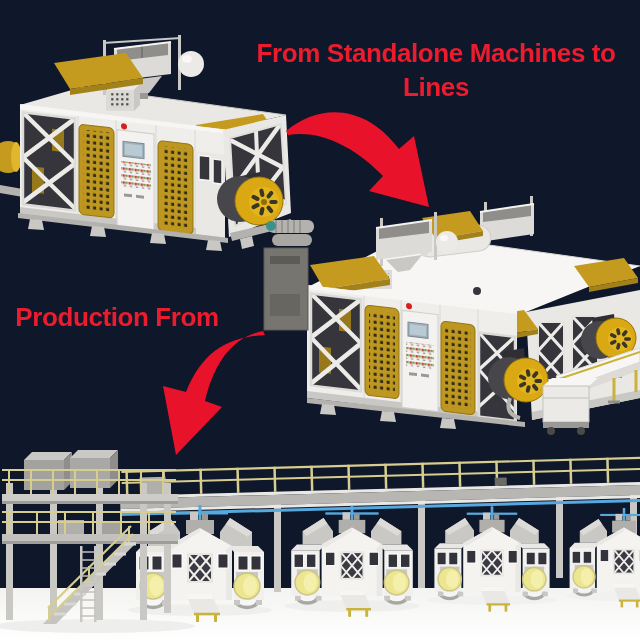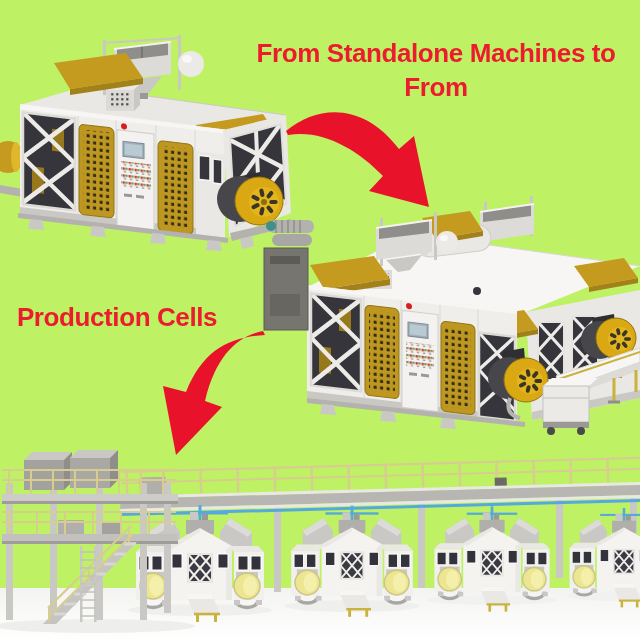--- a/index.html
+++ b/index.html
@@ -1,16 +1,16 @@
 <!DOCTYPE html>
 <html style="--caption-red: #ec1c2e; --arrow-red: #e8132b; --machine-yellow: #c49b1f; --drum-yellow: #d9a813; --pale-yellow: #ece690; --railing-yellow: #d6cd8f; --pipe-blue: #55a9de; --machine-body: #f0efec; --panel-dark: #35353b;"><head>
 <meta charset="utf-8">
 <style>
   html,body{margin:0;padding:0;background:#fff}
-  .canvas{position:relative;width:640px;height:640px;background:#bef264;overflow:hidden;
+  .canvas{position:relative;width:640px;height:640px;background:#0f172a;overflow:hidden;
           font-family:"Liberation Sans",sans-serif}
   .scene{position:absolute}
   .caption{position:absolute;color:var(--caption-red,#ec1c2e);font-weight:700;
            text-align:center;line-height:1.32;font-size:26px;letter-spacing:-0.4px}
   #cap1{left:244px;top:36px;width:384px}
   #cap2{left:-6px;top:266px;width:246px}
   svg{display:block}
   
   .c-red{fill:var(--arrow-red,#e8132b)}
   .gold{fill:var(--machine-yellow,#c49b1f)}
@@ -512,24 +512,24 @@
       <g>
         <rect x="80" y="108" width="2.5" height="76" class="w4"></rect>
         <rect x="94" y="108" width="2.5" height="76" class="w4"></rect>
         <path d="M80,114 h16 M80,122 h16 M80,130 h16 M80,138 h16 M80,146 h16 M80,154 h16 M80,162 h16 M80,170 h16 M80,178 h16" stroke="#c2c1bd" stroke-width="1.5"></path>
       </g>
     </g>
   </svg>
 
   <div id="cap1" class="caption">
     <span>From Standalone Machines to</span><br>
-    <span>From</span>
+    <span>Lines</span>
   </div>
   <div id="cap2" class="caption">
     <br>
-    <span>Production Cells</span>
+    <span>Production From</span>
   </div>
 
   <svg class="scene" style="left:0;top:0;pointer-events:none" width="640" height="640" viewBox="0 0 640 640">
     <path class="c-red" d="M286,131 C320,103 365,104 399,149 L414,136 L429,207 L369,191 L383,176 C357,149 322,129 288,135 Z"></path>
     <path class="c-red" d="M263,331 C238,336 216,355 205,401 L222,407 L176,455 L163,386 L186,392 C203,350 229,337 265,335 Z"></path>
   </svg>
 </div>
 
 </body></html>

